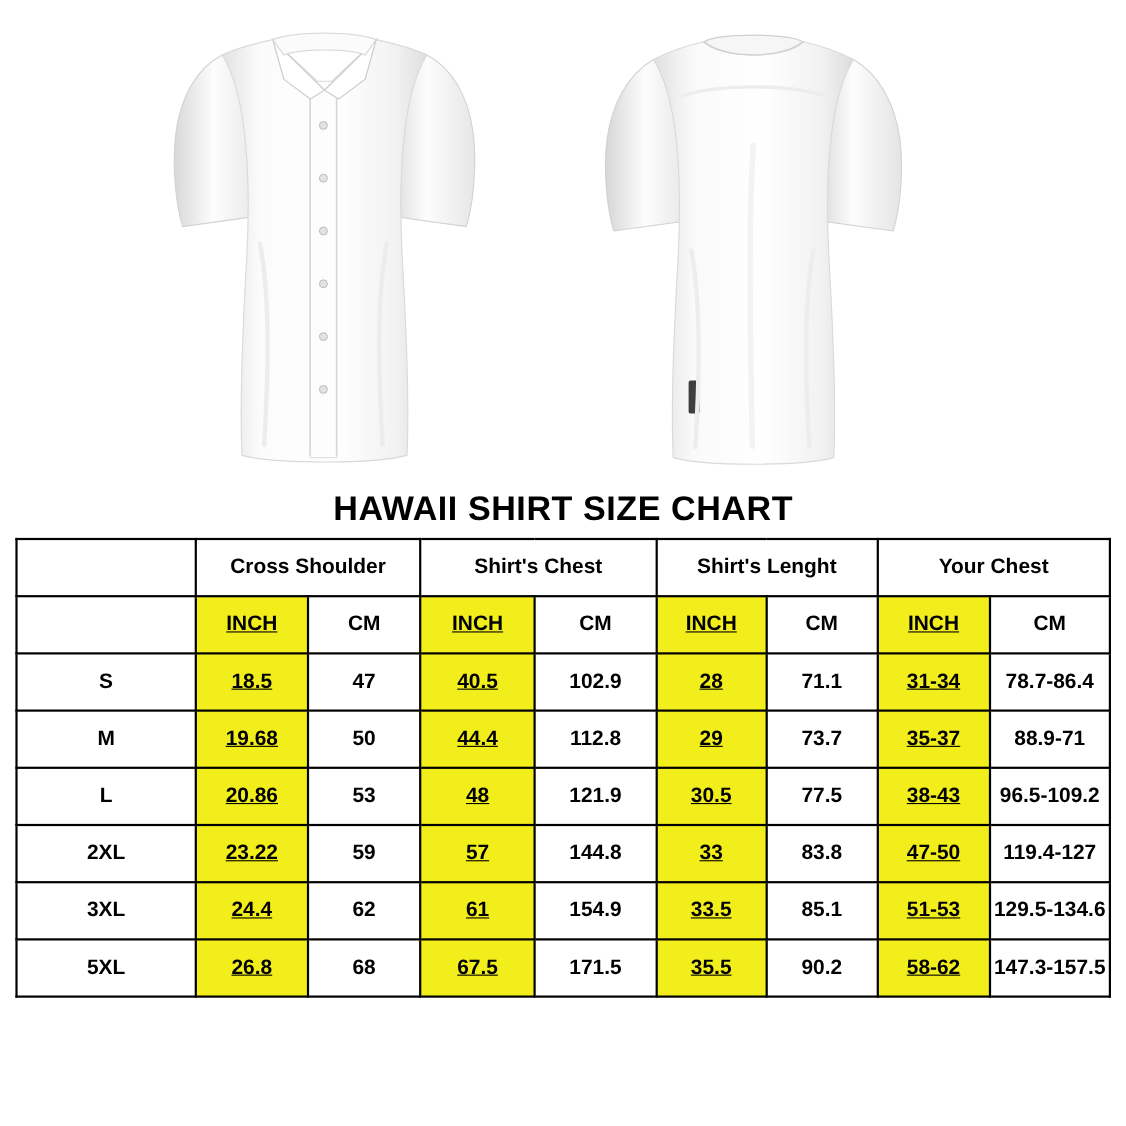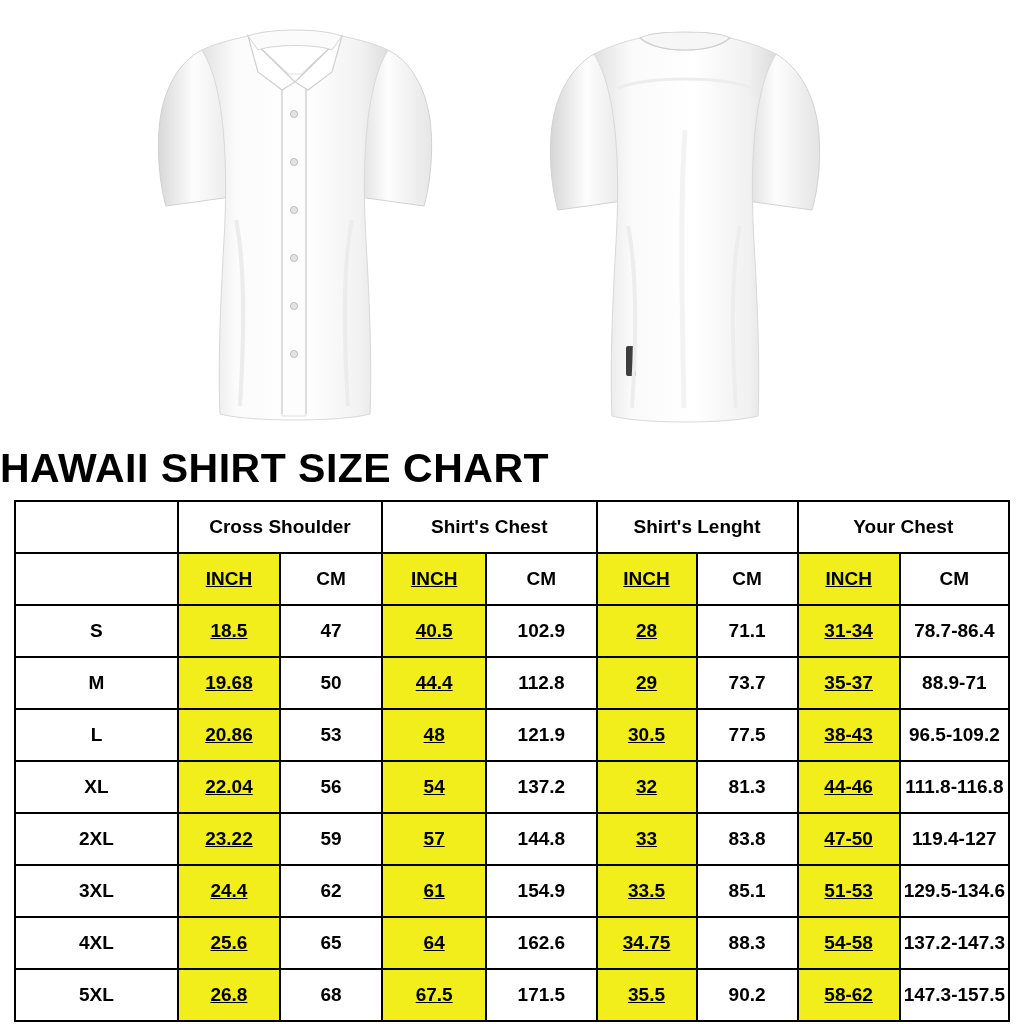--- a/index.html
+++ b/index.html
@@ -33,22 +33,22 @@
     position: absolute;
     top: 10px;
   }
   .shirt-front { left: 130px; }
   .shirt-back  { left: 520px; }
 
   .shirt-svg { display: block; }
 
   
   .chart-title {
-    text-align: left;
-    font-size: 41px;
+    text-align: center;
+    font-size: 31px;
     font-weight: bold;
     letter-spacing: 0.5px;
     margin: 0;
     padding: 0 0 8px 0;
     font-family: "Liberation Sans", sans-serif;
   }
 
   
   .table-wrap {
     padding: 0 14px;
@@ -266,31 +266,20 @@
           <td class="hl">20.86</td>
           <td>53</td>
           <td class="hl">48</td>
           <td>121.9</td>
           <td class="hl">30.5</td>
           <td>77.5</td>
           <td class="hl">38-43</td>
           <td class="small-val">96.5-109.2</td>
         </tr>
 
-        <tr>
-          <td class="size-cell">XL</td>
-          <td class="hl">22.04</td>
-          <td>56</td>
-          <td class="hl">54</td>
-          <td>137.2</td>
-          <td class="hl">32</td>
-          <td>81.3</td>
-          <td class="hl">44-46</td>
-          <td class="small-val">111.8-116.8</td>
-        </tr>
 
         <tr>
           <td class="size-cell">2XL</td>
           <td class="hl">23.22</td>
           <td>59</td>
           <td class="hl">57</td>
           <td>144.8</td>
           <td class="hl">33</td>
           <td>83.8</td>
           <td class="hl">47-50</td>
@@ -302,31 +291,20 @@
           <td class="hl">24.4</td>
           <td>62</td>
           <td class="hl">61</td>
           <td>154.9</td>
           <td class="hl">33.5</td>
           <td>85.1</td>
           <td class="hl">51-53</td>
           <td class="small-val">129.5-134.6</td>
         </tr>
 
-        <tr>
-          <td class="size-cell">4XL</td>
-          <td class="hl">25.6</td>
-          <td>65</td>
-          <td class="hl">64</td>
-          <td>162.6</td>
-          <td class="hl">34.75</td>
-          <td>88.3</td>
-          <td class="hl">54-58</td>
-          <td class="small-val">137.2-147.3</td>
-        </tr>
 
         <tr>
           <td class="size-cell">5XL</td>
           <td class="hl">26.8</td>
           <td>68</td>
           <td class="hl">67.5</td>
           <td>171.5</td>
           <td class="hl">35.5</td>
           <td>90.2</td>
           <td class="hl">58-62</td>

